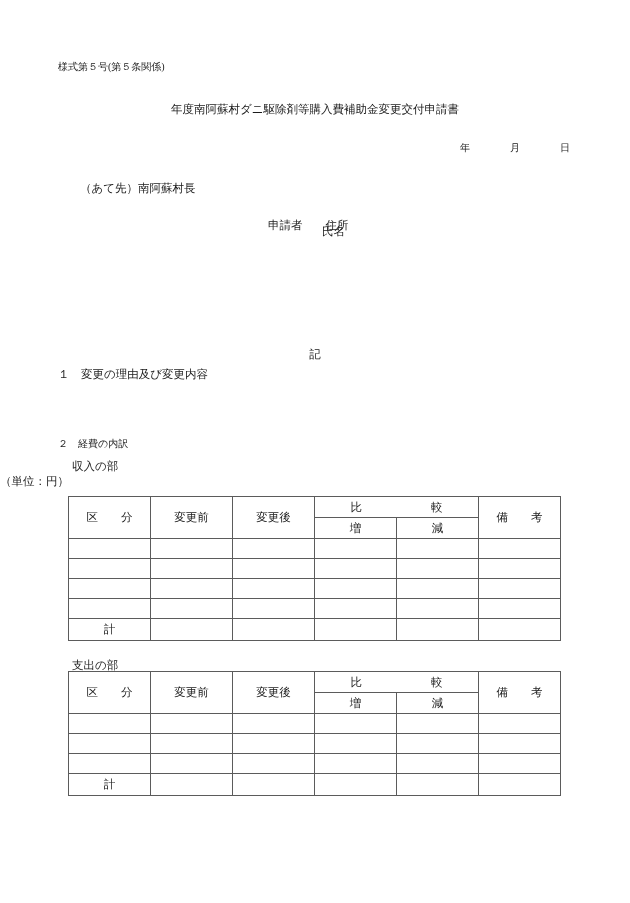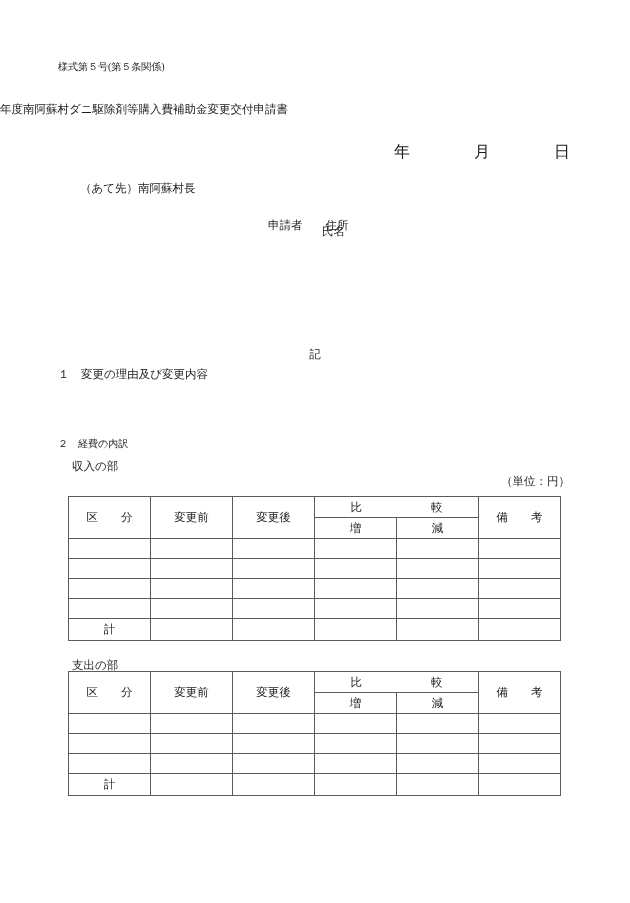--- a/index.html
+++ b/index.html
@@ -20,42 +20,42 @@
     position: absolute;
     inset: 0;
     width: 630px;
     height: 903px;
   }
 
   
   .abs { position: absolute; white-space: pre; line-height: 1.35; }
 
   .form-no      { left: 58px;  top: 60px;  font-size: 10px; }
-  .doc-title    { left: 0;     top: 102px; width: 630px; font-size: 11.5px; }
-  .date-line    { left: 0;     top: 141px; width: 570px; text-align: right; font-size: 16px; }
+  .doc-title    { left: 0;     top: 102px; width: 630px; text-align: center; font-size: 11.5px; }
+  .date-line    { left: 0;     top: 141px; width: 570px; text-align: right; font-size: 10px; }
   .addressee    { left: 80px;  top: 181px; font-size: 11.5px; text-align: center; }
 
   .applicant      { left: 268px; top: 218px; font-size: 11.5px; }
   .applicant-name { left: 322px; top: 224px; font-size: 11.5px; text-align: center; }
 
   .body-p {
     left: 58px; top: 283px; width: 514px;
     font-size: 11.5px; line-height: 22px; white-space: pre-wrap;
     text-align: justify;
   }
   .body-l1 { display:block; text-indent: 0; }
   .body-l2 { display:block; }
 
   .ki { left: 0; top: 347px; width: 630px; text-align: center; font-size: 11.5px; }
 
   .item1 { left: 58px; top: 367px; font-size: 11.5px; }
   .item2 { left: 58px; top: 437px; font-size: 10px; }
 
   .sub-income { left: 72px; top: 459px; font-size: 11.5px; }
-  .unit-note  { left: 8px;  top: 474px; width: 562px; text-align: right; font-size: 11.5px; }
+  .unit-note  { left: 0;  top: 474px; width: 562px; font-size: 11.5px; }
 
   .sub-expense { left: 72px; top: 651px; font-size: 11.5px; margin-top: 7px; }
 
   
   .tbl {
     position: absolute;
     left: 68px;
     width: 492px;
     border-collapse: collapse;
     table-layout: fixed;

